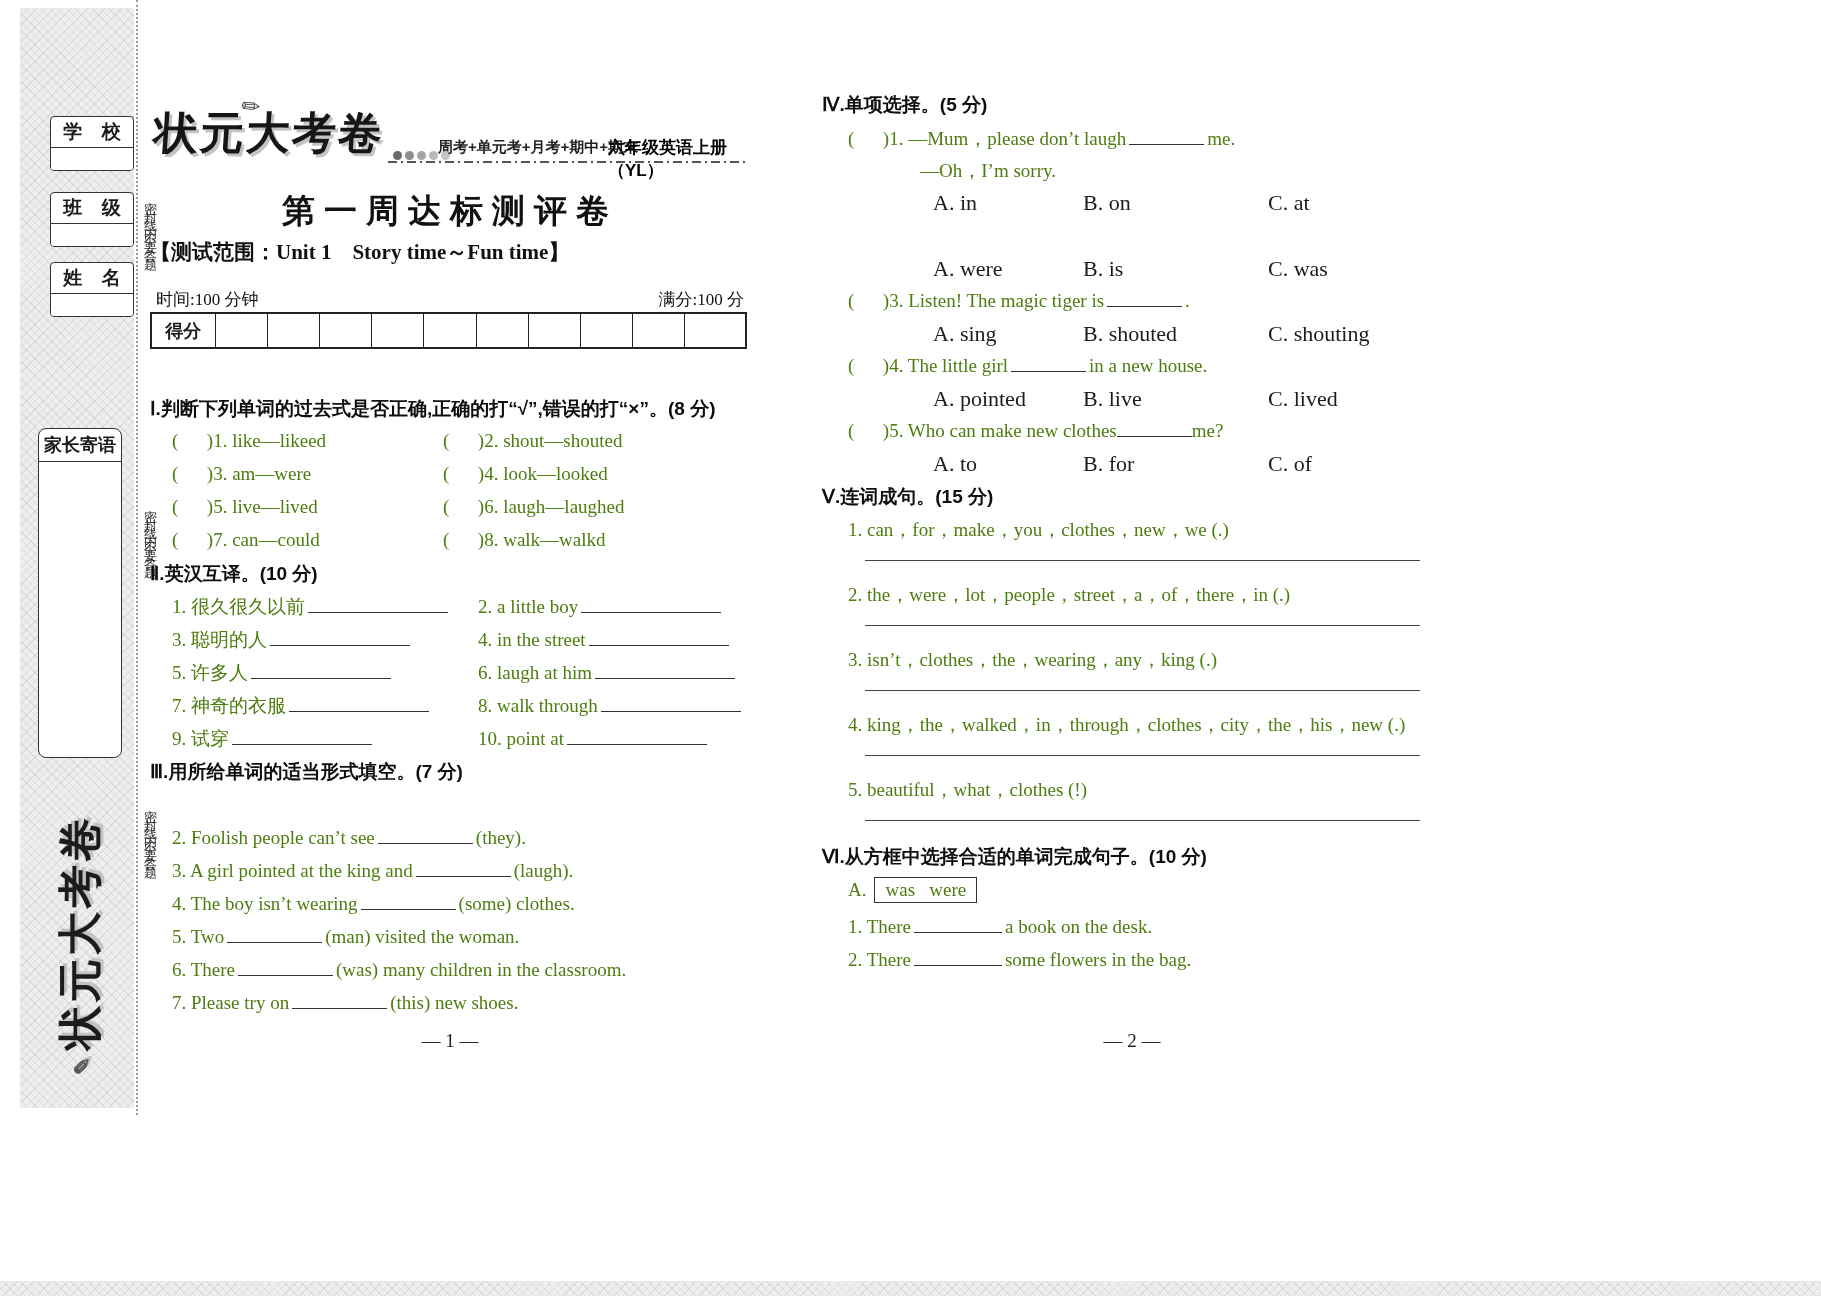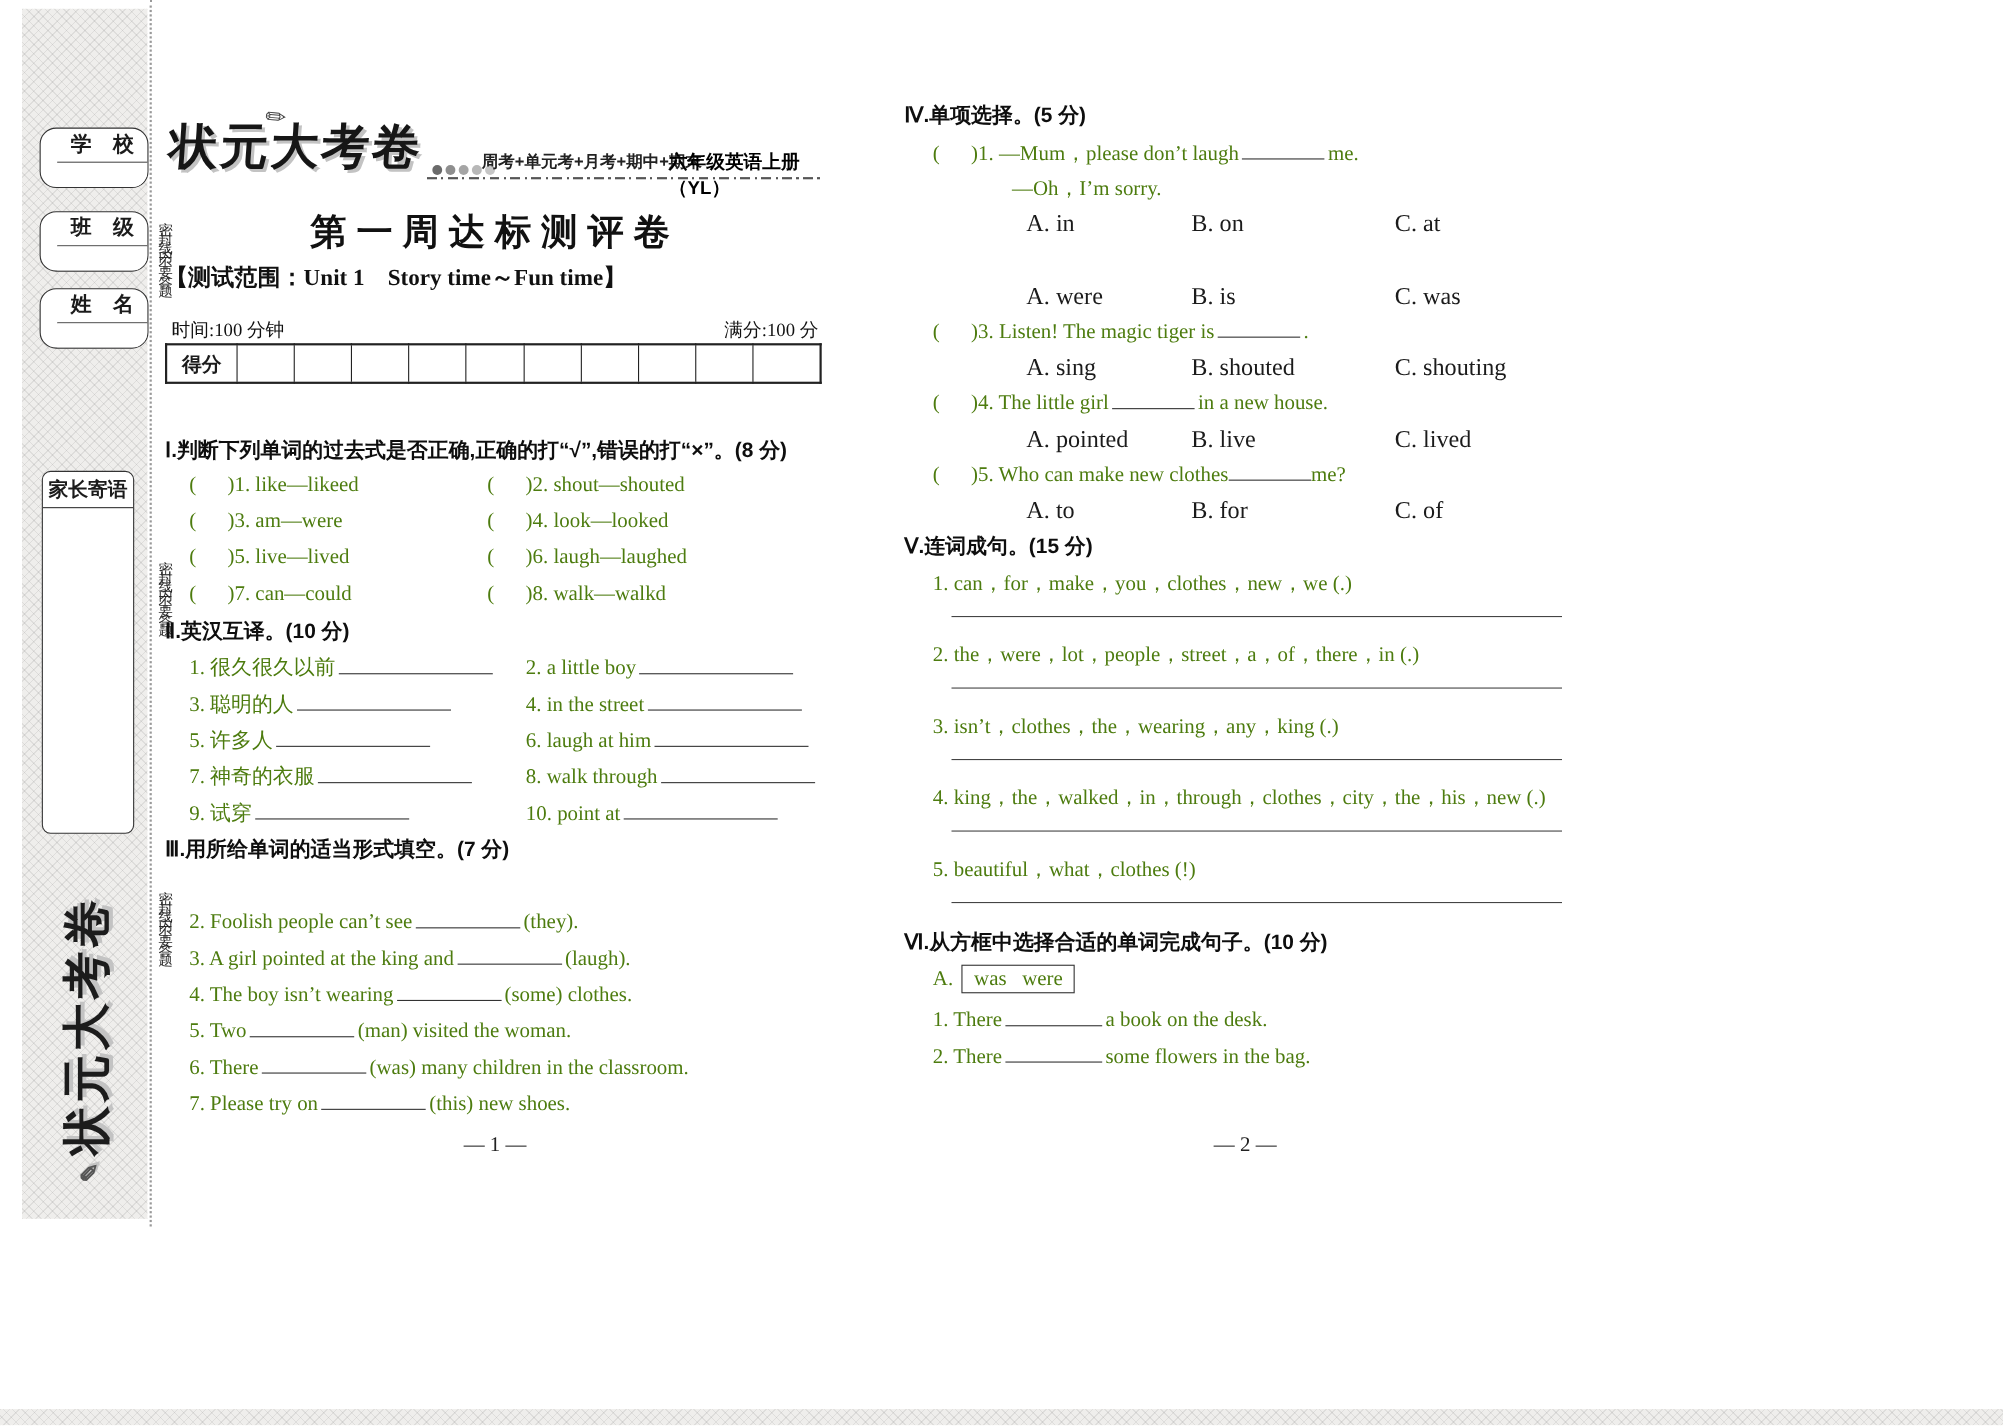--- a/index.html
+++ b/index.html
@@ -11,22 +11,22 @@
   .strip{position:absolute;left:20px;top:8px;width:114px;height:1100px;
          background-color:#efeeec;
          background-image:
            repeating-linear-gradient(45deg, rgba(120,120,120,.14) 0 1px, transparent 1px 6px),
            repeating-linear-gradient(135deg, rgba(120,120,120,.14) 0 1px, transparent 1px 6px);}
   .bottom-band{position:absolute;left:0;top:1281px;width:1821px;height:15px;
          background-color:#efeeec;
          background-image:
            repeating-linear-gradient(45deg, rgba(120,120,120,.14) 0 1px, transparent 1px 6px),
            repeating-linear-gradient(135deg, rgba(120,120,120,.14) 0 1px, transparent 1px 6px);}
-  .field{position:absolute;left:16px;width:82px;background:#fff;border:1.5px solid #333;
-         border-radius:15px;overflow:hidden;padding-left:15px;}
+  .field{position:absolute;left:30px;width:82px;background:#fff;border:1.5px solid #333;
+         border-radius:4px;overflow:hidden;}
   .field-label{height:30px;line-height:30px;text-align:center;font-family:"Liberation Sans",sans-serif;
          font-weight:bold;font-size:19px;letter-spacing:7px;text-indent:7px;border-bottom:1.5px solid #333;}
   .field-blank{height:22px;background:#fff;}
   .parent-box{position:absolute;left:18px;top:420px;width:82px;height:328px;background:#fff;
          border:1.5px solid #333;border-radius:8px;overflow:hidden;}
   .parent-label{height:32px;line-height:32px;text-align:center;font-family:"Liberation Sans",sans-serif;
          font-weight:bold;font-size:18px;border-bottom:1.5px solid #333;}
   .vlogo{position:absolute;left:-105px;top:905px;width:330px;height:64px;line-height:64px;
          text-align:center;transform:rotate(-90deg);
          font-family:"Liberation Sans",sans-serif;font-weight:900;font-size:44px;letter-spacing:3px;

